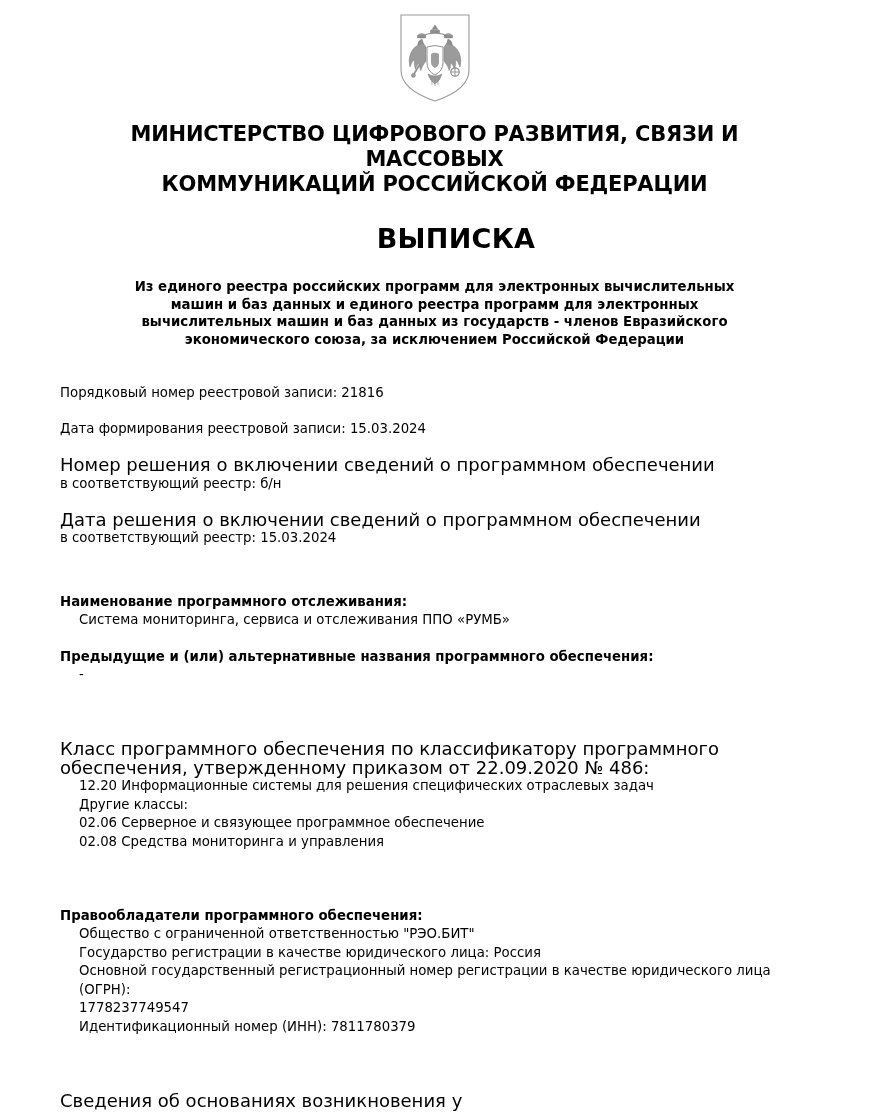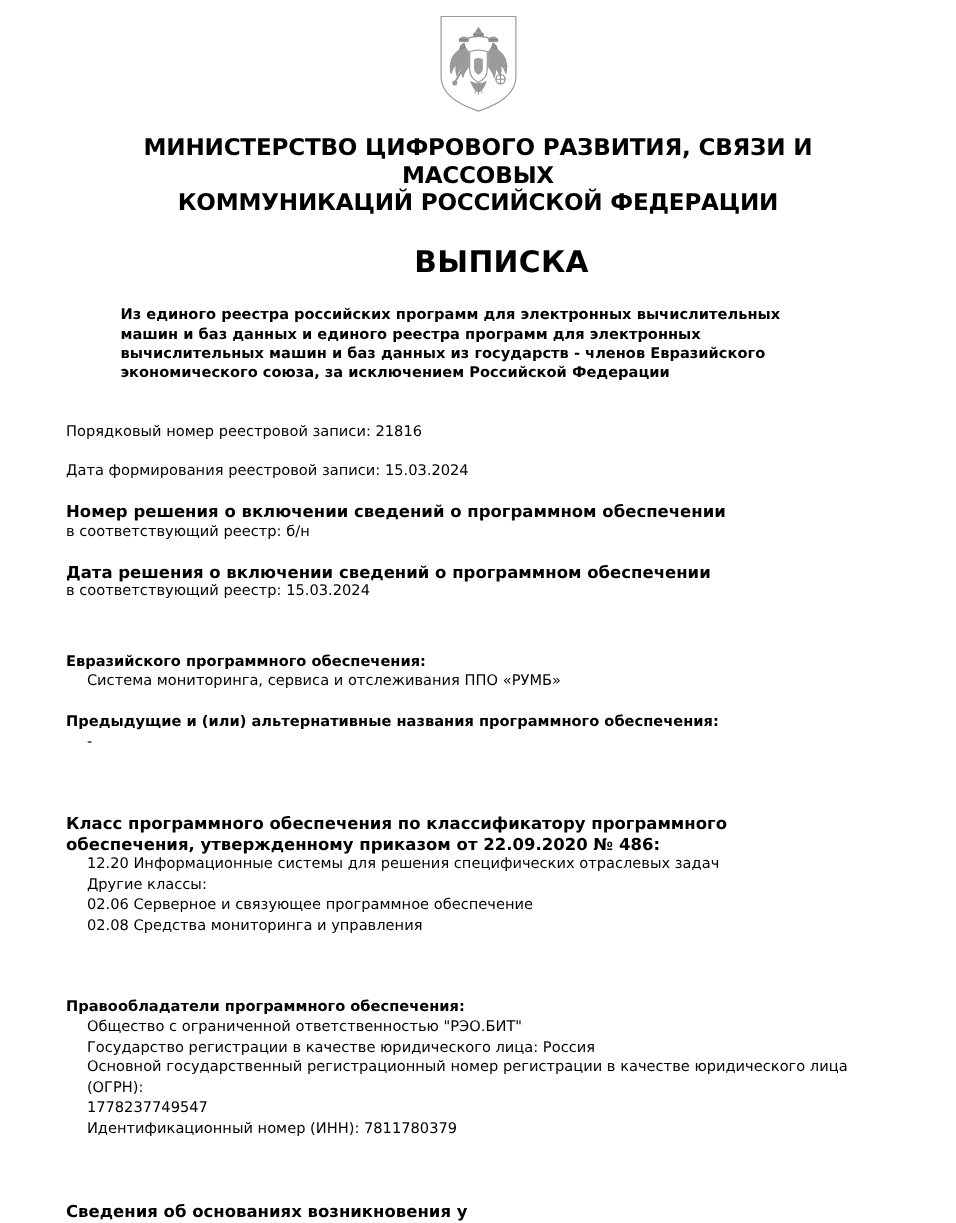--- a/index.html
+++ b/index.html
@@ -48,21 +48,21 @@
   .doc-title {
     text-align: center;
     font-weight: bold;
     font-size: 27px;
     line-height: 31px;
     margin-top: 26px;
     letter-spacing: 0.3px;
     padding-left: 43px;
   }
   .subtitle {
-    text-align: left;
+    text-align: center;
     font-weight: bold;
     font-size: 13.3px;
     line-height: 17.5px;
     width: 650px;
     margin: 24px auto 0 auto;
   }
 
   
   .content {
     margin-left: 60px;
@@ -87,22 +87,22 @@
   }
   .gap-sm { height: 18px; }
   .gap-lg { height: 46px; }
   .gap-xl { height: 56px; }
   .block-label {
     font-weight: bold;
     font-size: 13.3px;
     line-height: 18px;
   }
   .multi-label {
-    font-weight: bold;
-    font-size: 15px;
+    font-weight: normal;
+    font-size: 18px;
     line-height: 18.5px;
   }
 </style>
 </head>
 <body>
 
 <div class="page">
 
   <div class="emblem-wrap">
     <svg class="emblem" viewBox="0 0 74 92" aria-hidden="true">
@@ -188,21 +188,21 @@
       <div class="multi-label">Дата решения о включении сведений о программном обеспечении</div>
       <div>
         <span class="lbl"><span>в соответствующий реестр</span>:</span>
         <span class="val">15.03.2024</span>
       </div>
     </div>
 
     <div class="gap-lg"></div>
 
     <div class="field">
-      <div class="block-label"><span>Евразийского программного обеспечения</span>:</div>
+      <div class="block-label"><span>Наименование программного отслеживания</span>:</div>
       <div class="line">Система мониторинга, сервиса и отслеживания ППО «РУМБ»</div>
     </div>
 
     <div class="gap-sm"></div>
 
     <div class="field">
       <div class="block-label"><span>Предыдущие и (или) альтернативные названия программного обеспечения</span>:</div>
       <div class="line">-</div>
     </div>
 

